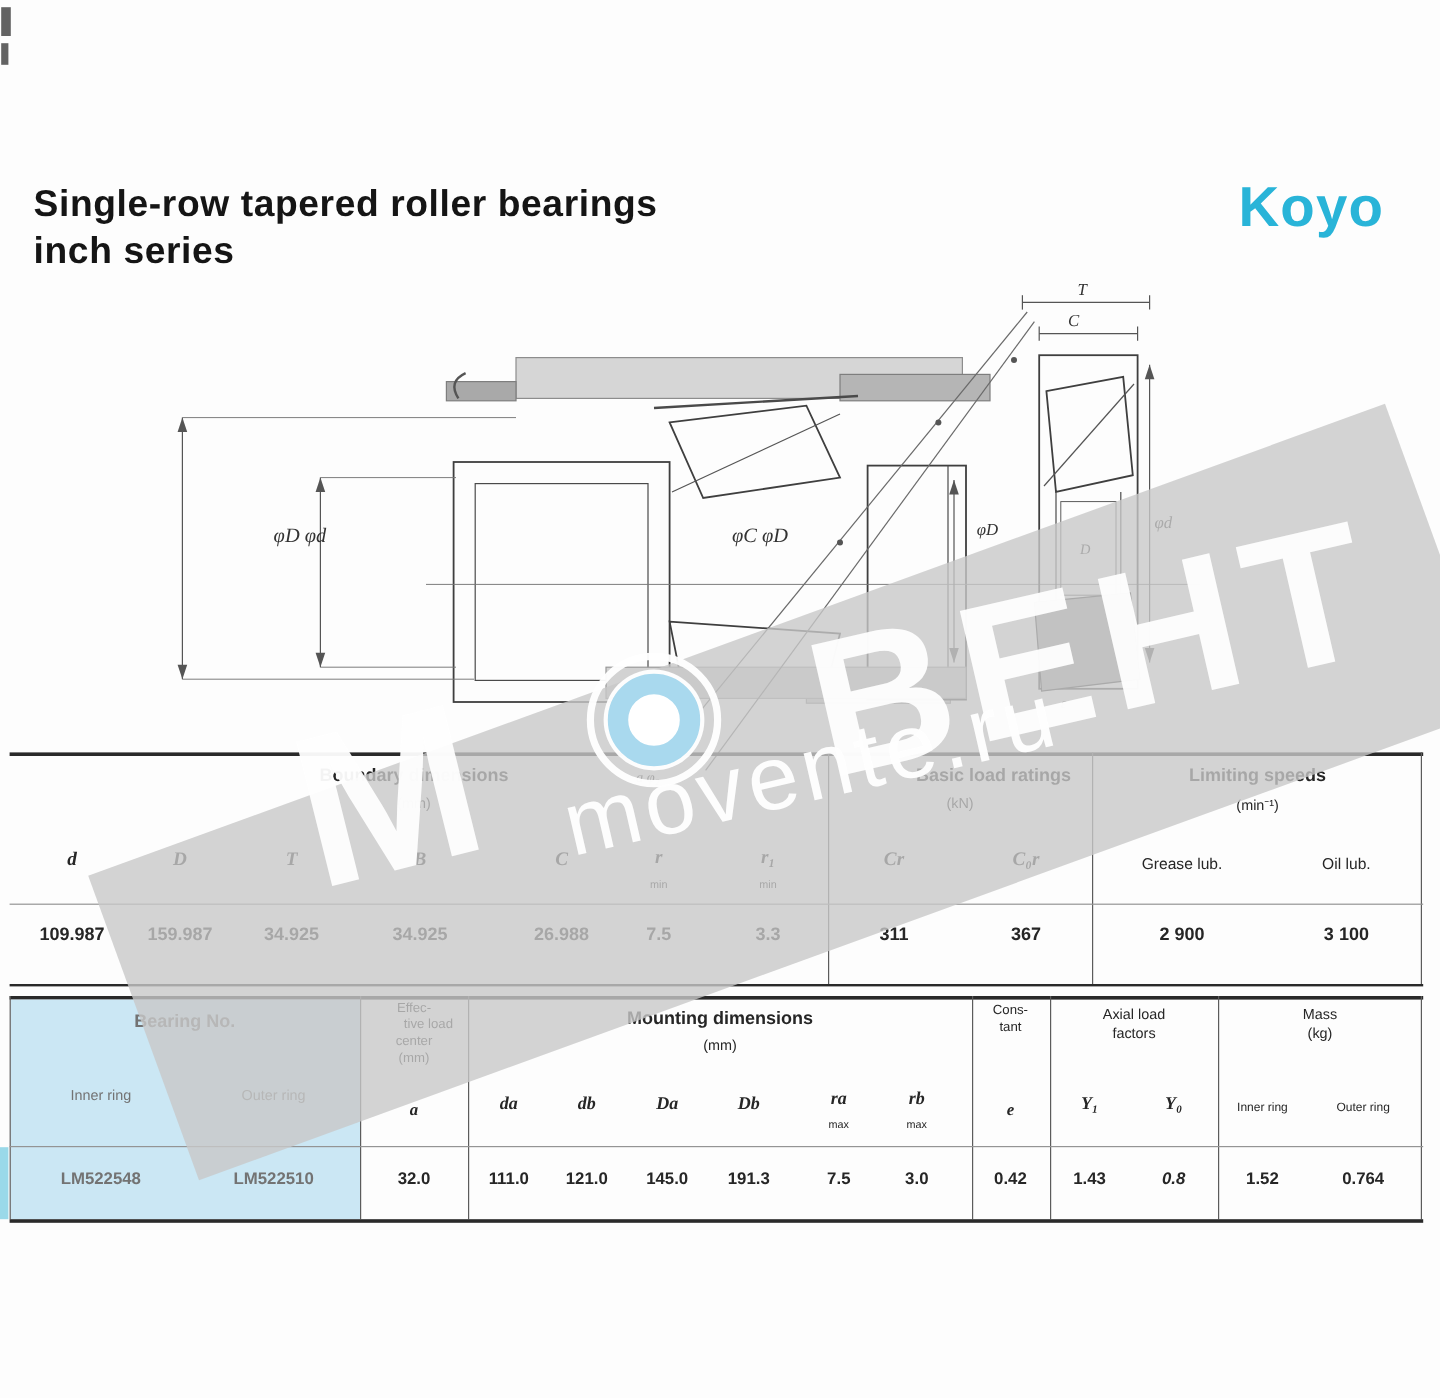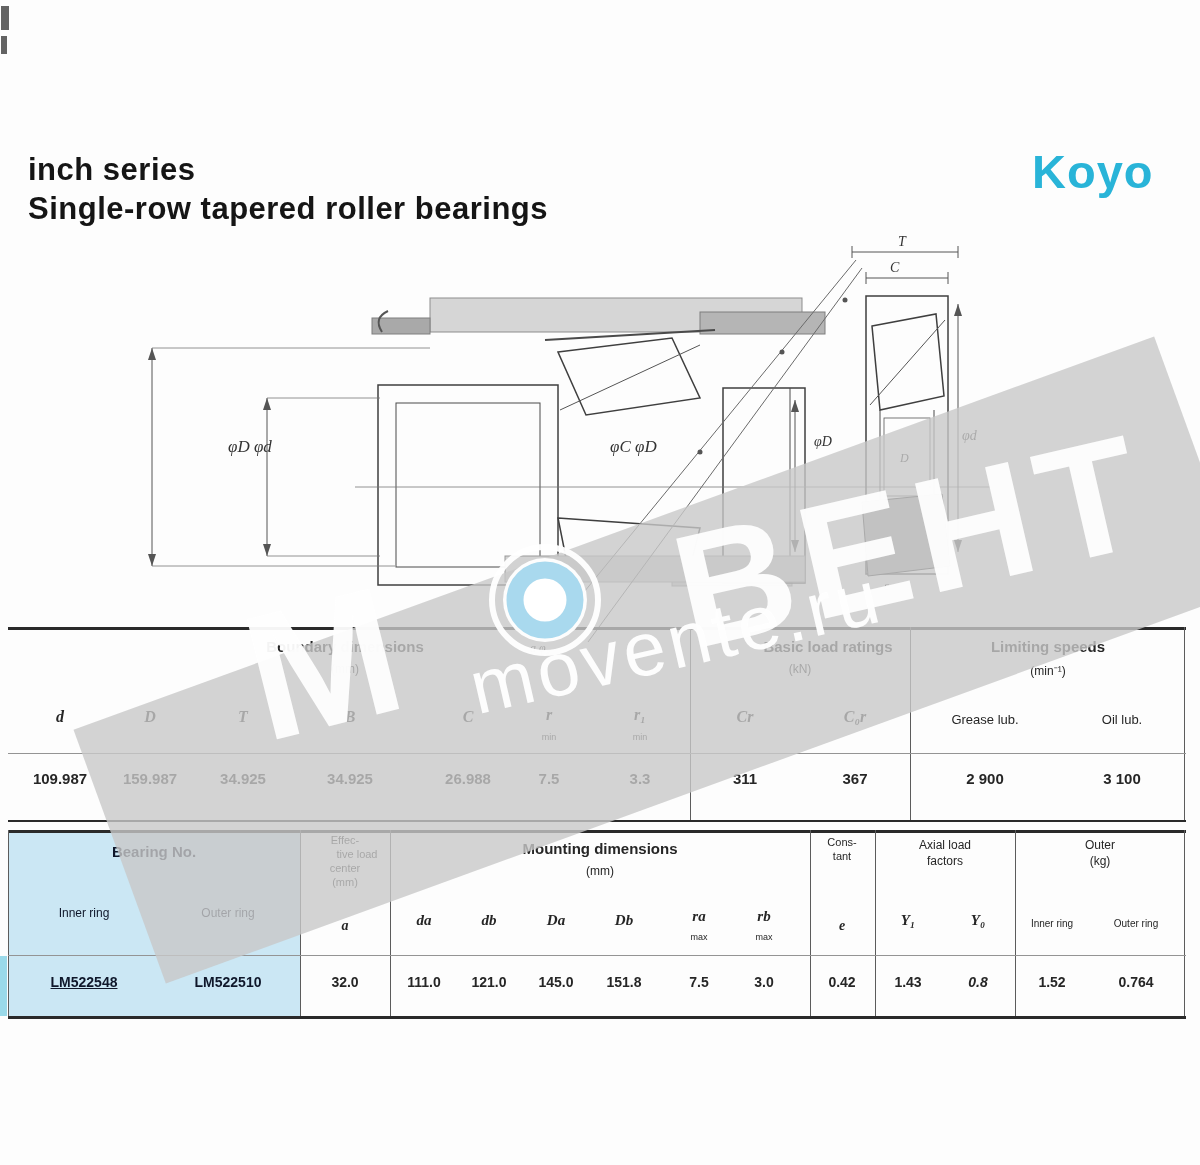--- a/index.html
+++ b/index.html
@@ -3,21 +3,21 @@
 <meta charset="utf-8">
 <style>
   html,body{margin:0;padding:0;background:#fff;}
   .page{position:relative;width:1200px;height:1165px;background:#fdfdfd;overflow:hidden;
         font-family:"Liberation Sans",sans-serif;filter:blur(0.4px);}
   .abs{position:absolute;}
   .t{font-family:"Liberation Sans",sans-serif;color:#262626;white-space:nowrap;}
   .ctr{transform:translateX(-50%);}
   .sym{font-family:"Liberation Serif",serif;font-style:italic;font-weight:600;}
   .bold{font-weight:700;}
-  .navy{color:#0f172a;}
+  .navy{color:#737373;}
   .hline{position:absolute;background:#2a2a2a;}
   .hline.thin{background:#949494;}
   .vline{position:absolute;background:#5c5c5c;width:1px;}
   .title{position:absolute;left:28px;top:150px;font-size:31px;line-height:39px;font-weight:700;color:#151515;letter-spacing:0.5px;}
   .brand{position:absolute;left:1032px;top:144px;font-size:47px;font-weight:700;color:#29b4d8;letter-spacing:1px;}
   .bluecell{position:absolute;background:#cbe7f4;}
   .wm-band{position:absolute;left:85px;top:525px;width:1150px;height:270px;background:#c8c8c8;opacity:0.8;transform:rotate(-20deg);}
   .wm-letter{position:absolute;color:#ffffff;font-weight:700;opacity:0.95;font-family:"Liberation Sans",sans-serif;}
   .wm-m{left:248px;top:560px;font-size:180px;transform:rotate(-14deg);}
   .wm-behind{left:672px;top:448px;font-size:162px;letter-spacing:10px;transform:rotate(-13deg);}
@@ -29,22 +29,22 @@
 </head>
 <body>
 
 <div class="page">
 
   <div class="artifact" style="left:1px;top:6px;width:8px;height:24px;"></div>
   <div class="artifact" style="left:1px;top:36px;width:6px;height:18px;"></div>
   <div class="cyanstrip"></div>
 
   <div class="title">
+    <div>Single-row tapered roller bearings</div>
     <div>inch series</div>
-    <div>Single-row tapered roller bearings</div>
   </div>
   <div class="brand">Koyo</div>
 
   <svg class="abs" style="left:0;top:0;" width="1200" height="1165" viewBox="0 0 1200 1165">
 
     <rect x="430" y="298" width="372" height="34" fill="#d6d6d6" stroke="#8d8d8d"></rect>
     <rect x="372" y="318" width="58" height="16" fill="#a9a9a9" stroke="#7e7e7e"></rect>
     <rect x="700" y="312" width="125" height="22" fill="#b5b5b5" stroke="#7e7e7e"></rect>
     <path d="M382,332 q-9,-14 6,-21" stroke="#555" fill="none" stroke-width="2"></path>
     <rect x="378" y="385" width="180" height="200" fill="none" stroke="#3f3f3f" stroke-width="1.5"></rect>
@@ -182,32 +182,32 @@
 
   <span class="abs t ctr" style="left:842px;top:836px;font-size:11px;">Cons-</span>
   <span class="abs t ctr" style="left:842px;top:850px;font-size:11px;">tant</span>
   <span class="abs t ctr sym" style="left:842px;top:918px;font-size:14px;">e</span>
 
   <span class="abs t ctr" style="left:945px;top:838px;font-size:12px;">Axial load</span>
   <span class="abs t ctr" style="left:945px;top:854px;font-size:12px;">factors</span>
   <span class="abs t ctr sym" style="left:908px;top:912px;font-size:15px;">Y₁</span>
   <span class="abs t ctr sym" style="left:978px;top:912px;font-size:15px;">Y₀</span>
 
-  <span class="abs t ctr" style="left:1100px;top:838px;font-size:12px;">Outer</span>
+  <span class="abs t ctr" style="left:1100px;top:838px;font-size:12px;">Mass</span>
   <span class="abs t ctr" style="left:1100px;top:854px;font-size:12px;">(kg)</span>
   <span class="abs t ctr" style="left:1052px;top:918px;font-size:10px;">Inner ring</span>
   <span class="abs t ctr" style="left:1136px;top:918px;font-size:10px;">Outer ring</span>
 
-  <span class="abs t ctr bold navy" style="left:84px;top:974px;font-size:14px;text-decoration:underline;">LM522548</span>
+  <span class="abs t ctr bold navy" style="left:84px;top:974px;font-size:14px;">LM522548</span>
   <span class="abs t ctr bold navy" style="left:228px;top:974px;font-size:14px;">LM522510</span>
   <span class="abs t ctr bold" style="left:345px;top:974px;font-size:14px;">32.0</span>
   <span class="abs t ctr bold" style="left:424px;top:974px;font-size:14px;">111.0</span>
   <span class="abs t ctr bold" style="left:489px;top:974px;font-size:14px;">121.0</span>
   <span class="abs t ctr bold" style="left:556px;top:974px;font-size:14px;">145.0</span>
-  <span class="abs t ctr bold" style="left:624px;top:974px;font-size:14px;">151.8</span>
+  <span class="abs t ctr bold" style="left:624px;top:974px;font-size:14px;">191.3</span>
   <span class="abs t ctr bold" style="left:699px;top:974px;font-size:14px;">7.5</span>
   <span class="abs t ctr bold" style="left:764px;top:974px;font-size:14px;">3.0</span>
   <span class="abs t ctr bold" style="left:842px;top:974px;font-size:14px;">0.42</span>
   <span class="abs t ctr bold" style="left:908px;top:974px;font-size:14px;">1.43</span>
   <span class="abs t ctr bold" style="left:978px;top:974px;font-size:14px;font-style:italic;">0.8</span>
   <span class="abs t ctr bold" style="left:1052px;top:974px;font-size:14px;">1.52</span>
   <span class="abs t ctr bold" style="left:1136px;top:974px;font-size:14px;">0.764</span>
 
   <div class="wm-band"></div>
   <div class="wm-letter wm-m">М</div>

